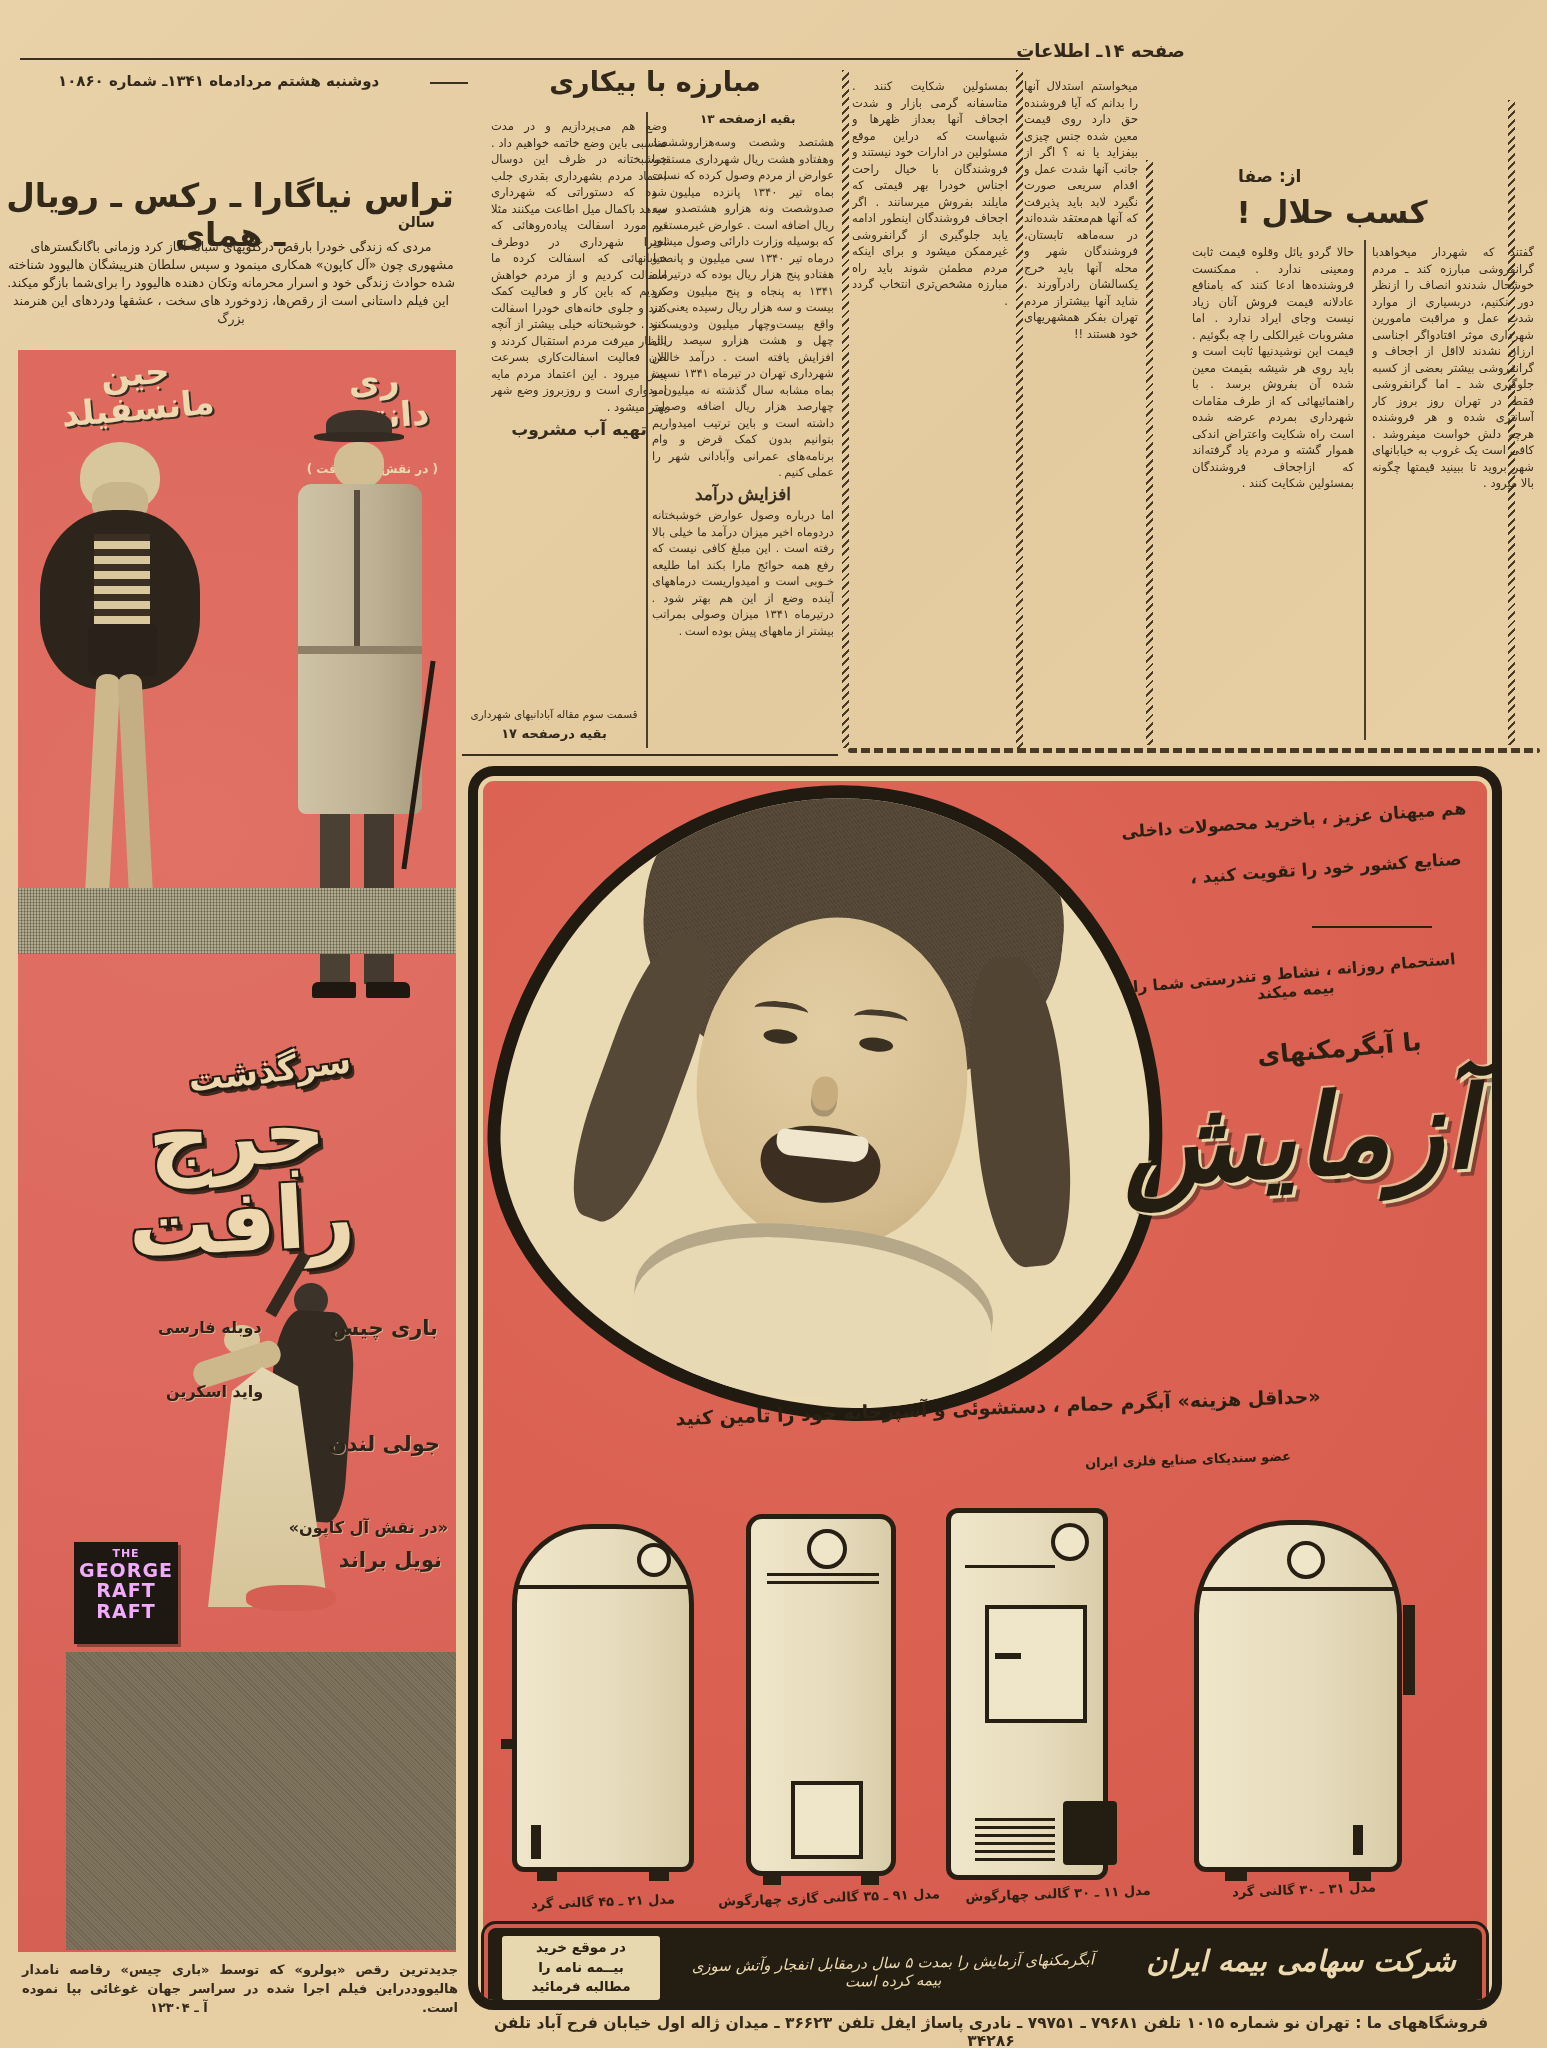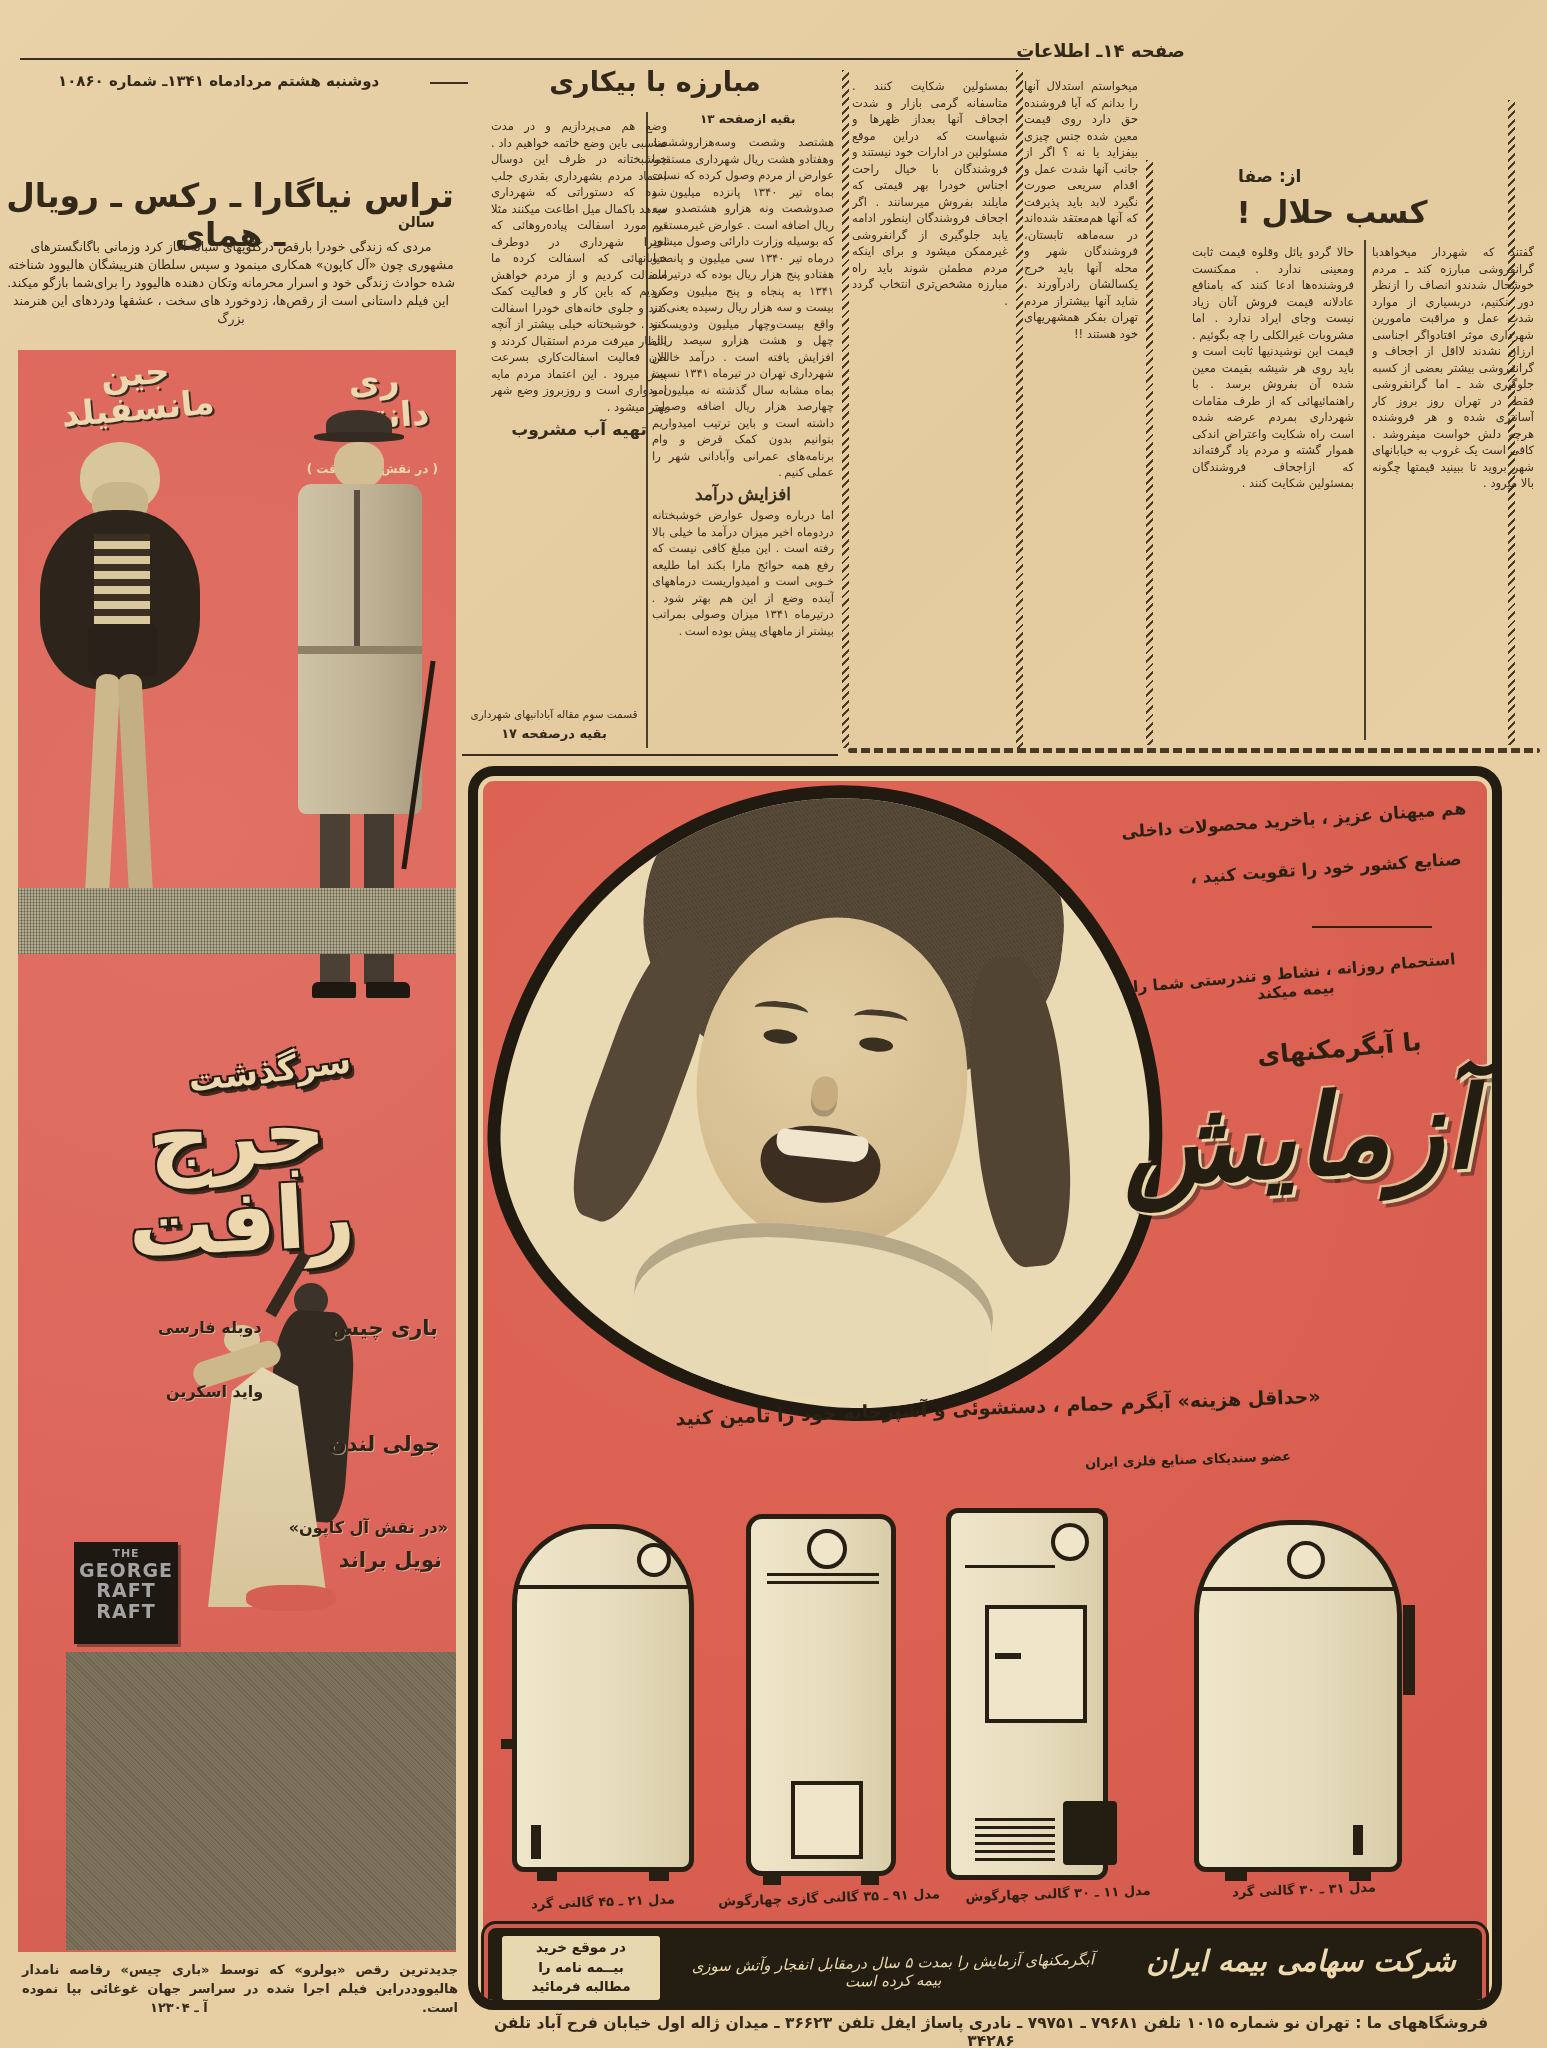--- a/index.html
+++ b/index.html
@@ -19,21 +19,21 @@
   .coltext{font-size:11.5px;line-height:16.5px;text-align:justify;direction:rtl;color:#372d1e;overflow:hidden;}
   .subhead{font-size:17px;font-weight:bold;text-align:center;direction:rtl;margin:6px 0 4px 0;}
   
   #poster{position:absolute;left:18px;top:350px;width:438px;height:1602px;
     background:radial-gradient(circle at 40% 30%,#e07164 0%,#dd675c 55%,#d65f53 100%);overflow:hidden;}
   .poster-name{color:#ecd7ae;font-weight:bold;text-shadow:2px 2px 0 #3a2a20;direction:rtl;line-height:1.02;}
   .grayband{position:absolute;left:0;top:538px;width:100%;height:66px;background:#b3ab90;
     background-image:repeating-linear-gradient(90deg,rgba(40,35,20,.35) 0 1px,transparent 1px 3px),repeating-linear-gradient(0deg,rgba(40,35,20,.25) 0 1px,transparent 1px 3px);}
   .bigtitle{color:#ecd7ae;font-weight:bold;
     text-shadow:3px 3px 0 #241c12,-2px -2px 0 #241c12,2px -2px 0 #241c12,-2px 2px 0 #241c12,5px 6px 0 rgba(36,28,18,.85);}
-  .enbox{position:absolute;left:56px;top:1192px;width:104px;height:96px;background:#1e1812;color:#a3a3a3;
+  .enbox{position:absolute;left:56px;top:1192px;width:104px;height:96px;background:#1e1812;color:#f0abfc;
     text-align:center;font-weight:bold;padding-top:6px;box-shadow:3px 3px 0 rgba(30,20,10,.4);}
   .enbox div{line-height:1.08;letter-spacing:1px;}
   .credit{position:absolute;color:#2e241a;font-weight:bold;direction:rtl;text-shadow:1px 1px 0 rgba(236,215,174,.6);}
   
   .photo{position:absolute;}
   .fig-noise{background-image:repeating-linear-gradient(45deg,rgba(0,0,0,.12) 0 1px,transparent 1px 3px);}
   
   #azmayesh{position:absolute;left:468px;top:766px;width:1034px;height:1244px;box-sizing:border-box;
     border:10px solid #221c13;border-radius:26px;
     background:radial-gradient(circle at 30% 25%,#e06a59 0%,#da6052 50%,#d35a4c 100%);

